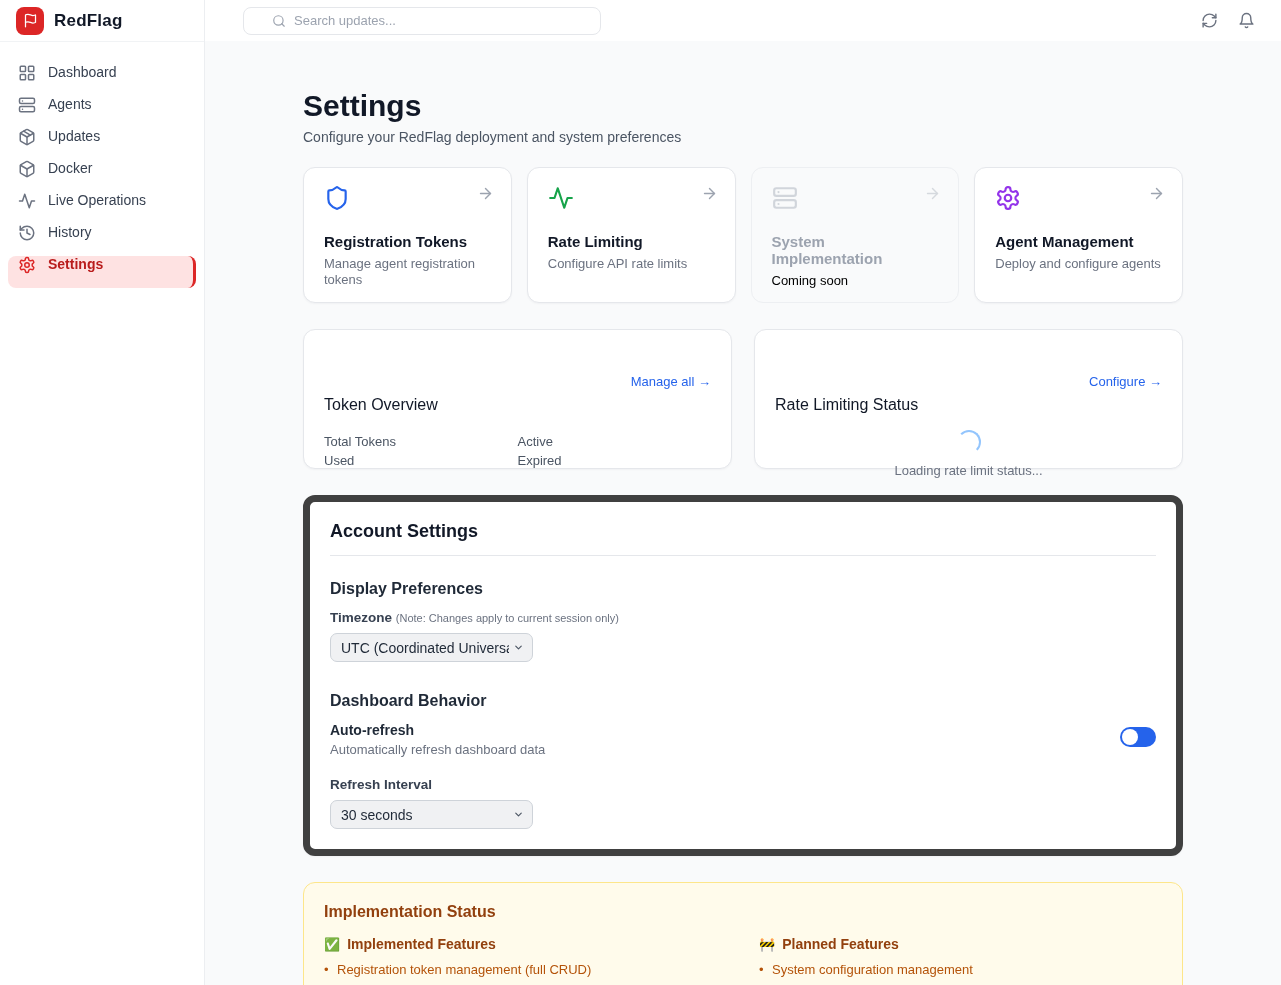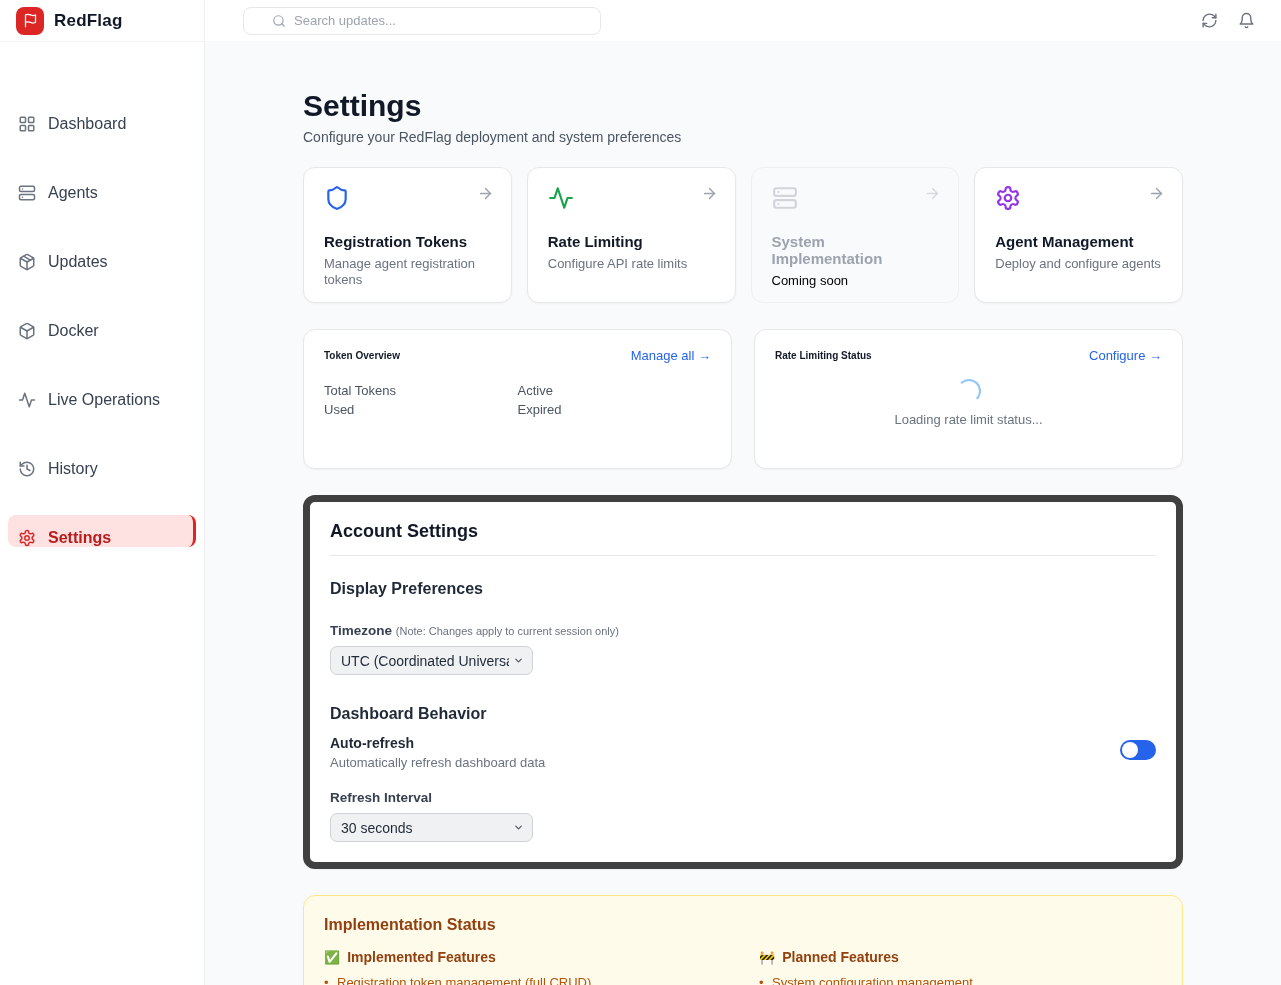--- a/index.html
+++ b/index.html
@@ -6,21 +6,21 @@
   html,body { width:1281px; height:985px; }
   body { font-family:"Liberation Sans", sans-serif; background:#f9fafb; color:#111827; overflow:hidden; }
   .app { display:flex; width:1281px; height:985px; }
 
   
   .sidebar { width:205px; background:#fff; border-right:1px solid #eceef1; flex-shrink:0; display:flex; flex-direction:column; }
   .logo-row { height:42px; display:flex; align-items:center; gap:10px; padding:0 16px; border-bottom:1px solid #f1f3f5; }
   .logo-mark { width:28px; height:28px; border-radius:8px; background:#dc2626; display:flex; align-items:center; justify-content:center; color:#fff; flex-shrink:0; }
   .logo-text { font-size:17px; font-weight:700; color:#111827; letter-spacing:.2px; }
   .nav { padding:22px 8px 0; display:flex; flex-direction:column; }
-  .nav-item { display:flex; align-items:flex-end; gap:12px; height:32px; padding:0 10px; border-radius:8px; font-size:16px; font-weight:500; color:#374151; cursor:pointer;margin-top:37px; }
+  .nav-item { display:flex; align-items:flex-start; gap:12px; height:32px; padding:0 10px; border-radius:8px; font-size:14px; font-weight:500; color:#374151; cursor:pointer; }
   .nav-item .nicon { width:18px; height:18px; color:#6b7280; display:flex; }
   .nav-item.active { background:#fee2e2; color:#b91c1c; border-right:3px solid #dc2626; border-top-right-radius:8px; border-bottom-right-radius:8px; font-weight:600; }
   .nav-item.active .nicon { color:#dc2626; }
 
   
   .main { flex:1; display:flex; flex-direction:column; min-width:0; }
   .topbar { height:41px; background:#fff; display:flex; align-items:center; padding:0 26px 0 38px; flex-shrink:0; }
   .search-box { width:358px; height:28px; border:1px solid #e5e7eb; border-radius:8px; display:flex; align-items:center; gap:8px; padding:0 28px; background:#fff; }
   .search-box .sicon { width:14px; height:14px; color:#9ca3af; display:flex; flex-shrink:0; }
   .search-box input { border:none; outline:none; flex:1; font-size:13px; color:#374151; background:transparent; font-family:inherit; }
@@ -43,35 +43,35 @@
   .card.disabled { background:#f9fafb; border-color:#edeff2; box-shadow:none; cursor:default; }
   .card.disabled h3 { color:#9ca3af; }
   .card.disabled p { color:#000000; }
   .card.disabled .arrow { color:#d5d9de; }
   .c-blue { color:#2563eb; } .c-green:  {} .c-green { color:#16a34a; } .c-gray { color:#d1d5db; } .c-purple { color:#9333ea; }
 
   
   .panels { display:grid; grid-template-columns:1fr 1fr; gap:22px; margin-top:26px; }
   .panel { background:#fff; border:1px solid #e5e7eb; border-radius:12px; height:140px; padding:18px 20px; box-shadow:0 1px 2px rgba(16,24,40,.04); }
   .panel-head { display:flex; align-items:center; justify-content:space-between; }
-  .panel-title { font-size:10px; font-weight:700; color:#111827; }
+  .panel-title { font-size:16px; font-weight:400; color:#111827;margin-top:48px; }
   .panel-link { font-size:13px; font-weight:500; color:#2563eb; text-decoration:none; cursor:pointer; }
   .stats { display:grid; grid-template-columns:1fr 1fr; margin-top:20px; row-gap:4px; }
   .stat-label { font-size:13px; color:#4b5563; }
   .loading-wrap { display:flex; flex-direction:column; align-items:center; padding-top:16px; }
   .spinner { width:24px; height:24px; border-radius:50%; border:2px solid #93c5fd; border-bottom-color:transparent; border-left-color:transparent; animation:spin 1s linear infinite; }
   @keyframes spin { to { transform:rotate(360deg); } }
   .loading-text { margin-top:9px; font-size:13px; color:#6b7280; }
 
   
   .settings-panel { background:#fff; border:7px solid #404040; border-radius:12px; margin-top:26px; padding:19px 20px 20px; box-shadow:0 1px 2px rgba(16,24,40,.04); }
   .settings-title { font-size:18px; font-weight:700; color:#111827; }
   .divider { border-bottom:1px solid #e5e7eb; margin-top:13px; }
   .section-h { font-size:16px; font-weight:600; color:#1f2937; margin-top:24px; }
-  .field-label { margin-top:25px; font-size:13.5px; font-weight:600; color:#374151; }
+  .field-label { margin-top:12px; font-size:13.5px; font-weight:600; color:#374151; }
   .field-note { font-size:11px; font-weight:400; color:#6b7280; }
   .select { width:203px; height:29px; margin-top:8px; background:#f0f1f3; border:1px solid #ced3d9; border-radius:7px; display:flex; align-items:center; justify-content:space-between; padding:0 8px 0 10px; font-size:14px; color:#1f2937; cursor:pointer; }
   .select .sel-text { white-space:nowrap; overflow:hidden; max-width:172px; }
   .select .chev { width:11px; height:11px; color:#4b5563; display:flex; flex-shrink:0; margin-left:4px; }
   .toggle-row { display:flex; align-items:flex-start; justify-content:space-between; margin-top:12px; }
   .toggle-label { font-size:14px; font-weight:600; color:#1f2937; }
   .toggle-desc { margin-top:4px; font-size:13px; color:#6b7280; }
   .toggle { width:36px; height:20px; border-radius:10px; background:#2563eb; position:relative; margin-top:5px; cursor:pointer; flex-shrink:0; }
   .toggle .knob { width:16px; height:16px; border-radius:50%; background:#fff; position:absolute; top:2px; left:2px; }
   .mt20 { margin-top:20px; }

